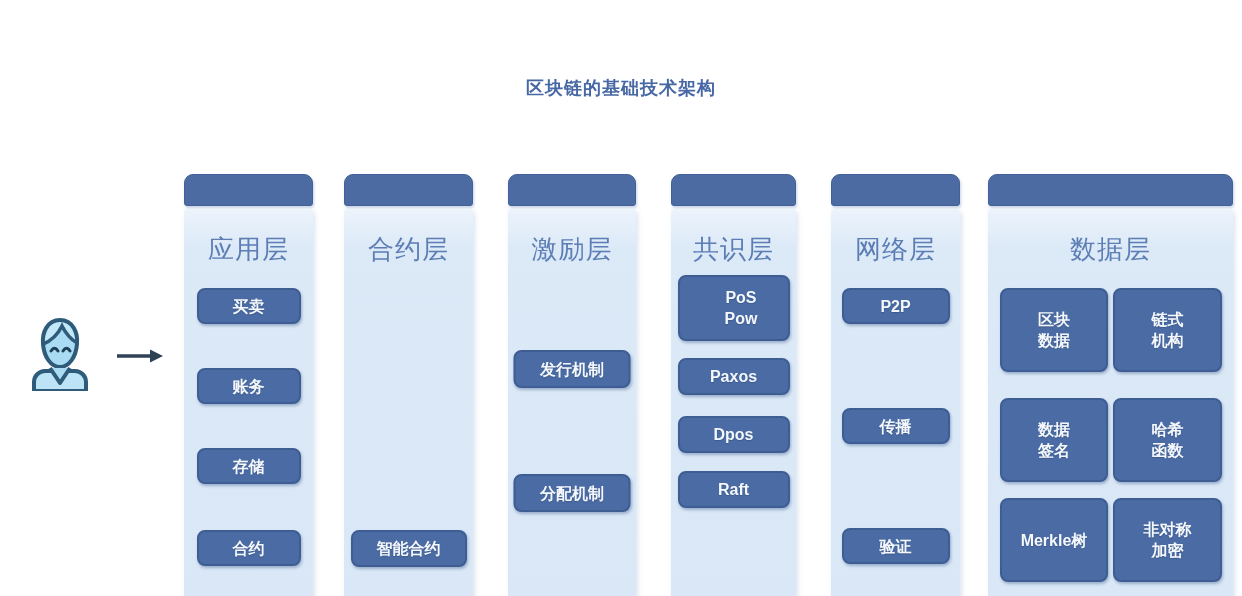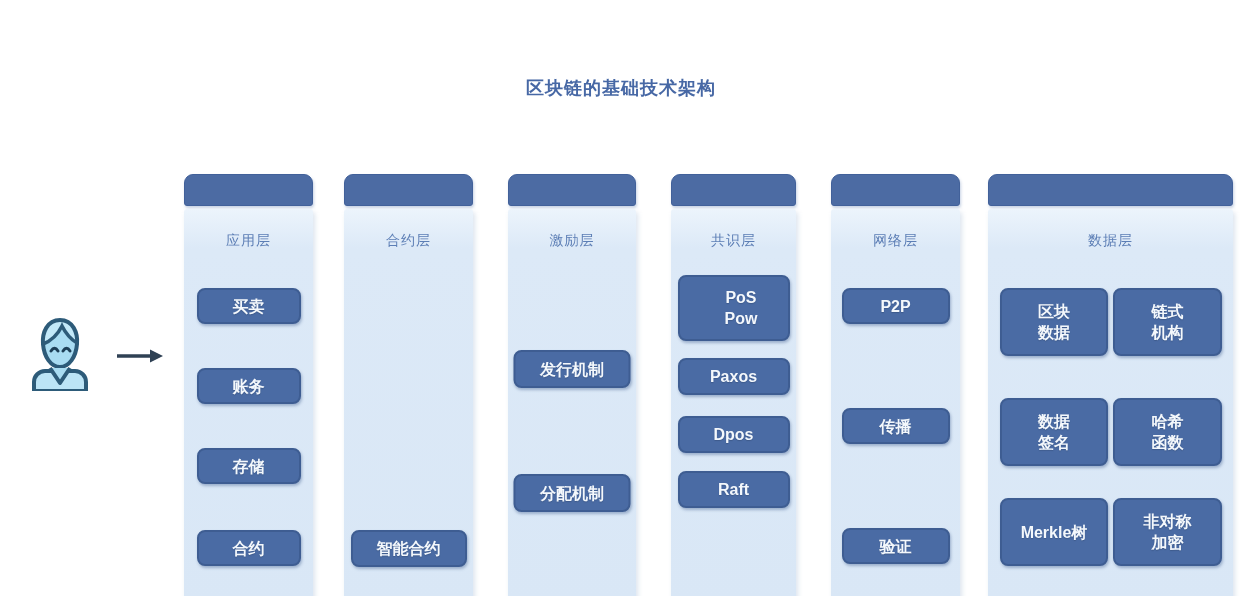--- a/index.html
+++ b/index.html
@@ -21,21 +21,21 @@
     box-shadow:1px 2px 3px rgba(130,155,195,.45);
   }
   .col-body{
     position:absolute;top:35px;left:0;right:0;bottom:0;
     background:linear-gradient(180deg,#ecf4fc 0%,#dce9f7 10%,#d9e7f6 100%);
     border-radius:3px 3px 9px 9px;
     box-shadow:2px 3px 5px rgba(140,165,200,.30);
   }
   .col-title{
     position:absolute;top:58px;left:0;right:0;text-align:center;
-    color:#5c7eb5;font-size:14px;font-weight:400;letter-spacing:1px;
+    color:#5c7eb5;font-size:26px;font-weight:400;letter-spacing:1px;
   }
   .item{
     position:absolute;left:50%;transform:translateX(-50%);
     display:flex;align-items:center;justify-content:center;
     background:#4a6ba4;border:2px solid #3e5d92;border-radius:8px;
     box-sizing:border-box;
     color:#f4f8fc;font-size:16px;font-weight:700;
     white-space:pre-line;text-align:center;line-height:21px;
     box-shadow:1px 2px 3px rgba(60,90,140,.40);
     text-shadow:0 1px 1px rgba(40,60,95,.35);
@@ -50,21 +50,21 @@
   .c1 .p1{top:114px}.c1 .p2{top:194px}.c1 .p3{top:274px}.c1 .p4{top:356px}
   .c2 .item{width:116px;height:37px;}
   .c2 .p1{top:114px}.c2 .p2{top:234px}.c2 .p3{top:356px}
   .c3 .item{width:117px;height:38px;}
   .c3 .p1{top:176px}.c3 .p2{top:300px}
   .c4 .item{width:112px;height:37px;}
   .c4 .p1{top:101px;height:66px;padding-left:15px;}
   .c4 .p2{top:184px}.c4 .p3{top:242px}.c4 .p4{top:297px}.c4 .p5{top:354px}
   .c5 .item{width:108px;height:36px;}
   .c5 .p1{top:114px}.c5 .p2{top:234px}.c5 .p3{top:354px}
-  .c6 .item{left:auto;transform:none;height:68px;}
+  .c6 .item{left:auto;transform:none;height:84px;}
   .c6 .gl{left:12px;width:108px;}
   .c6 .gr{left:125px;width:109px;}
   .c6 .r1{top:114px}.c6 .r2{top:224px}.c6 .r3{top:324px}
   
   .person{position:absolute;left:30px;top:274px;}
   .arrow{position:absolute;left:116px;top:304px;}
 </style>
 </head>
 <body>
 

